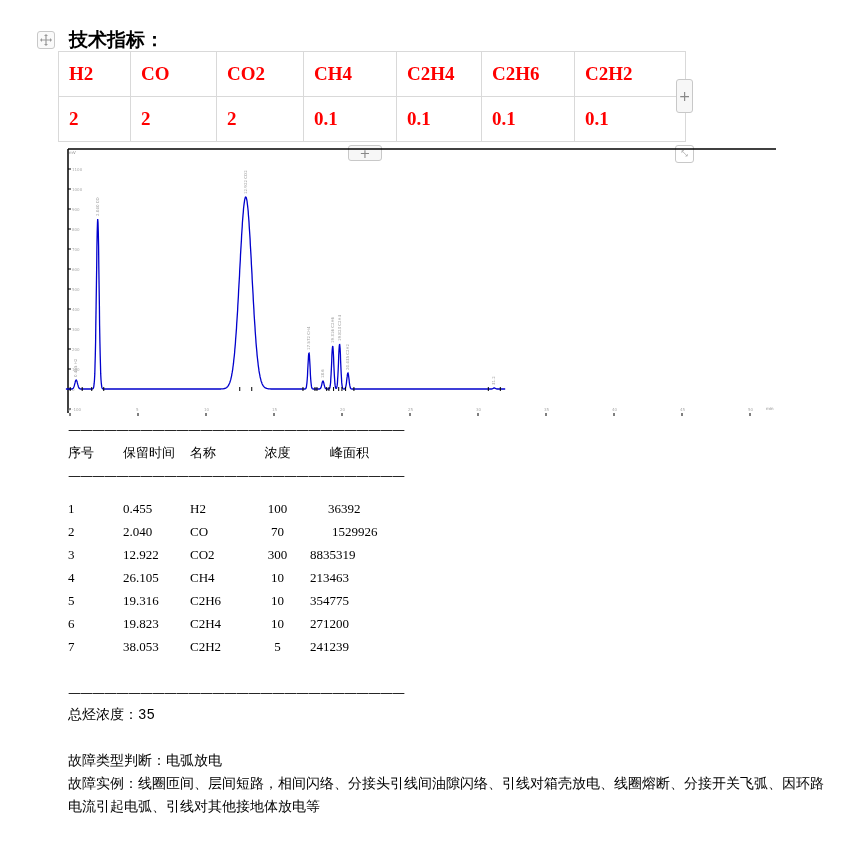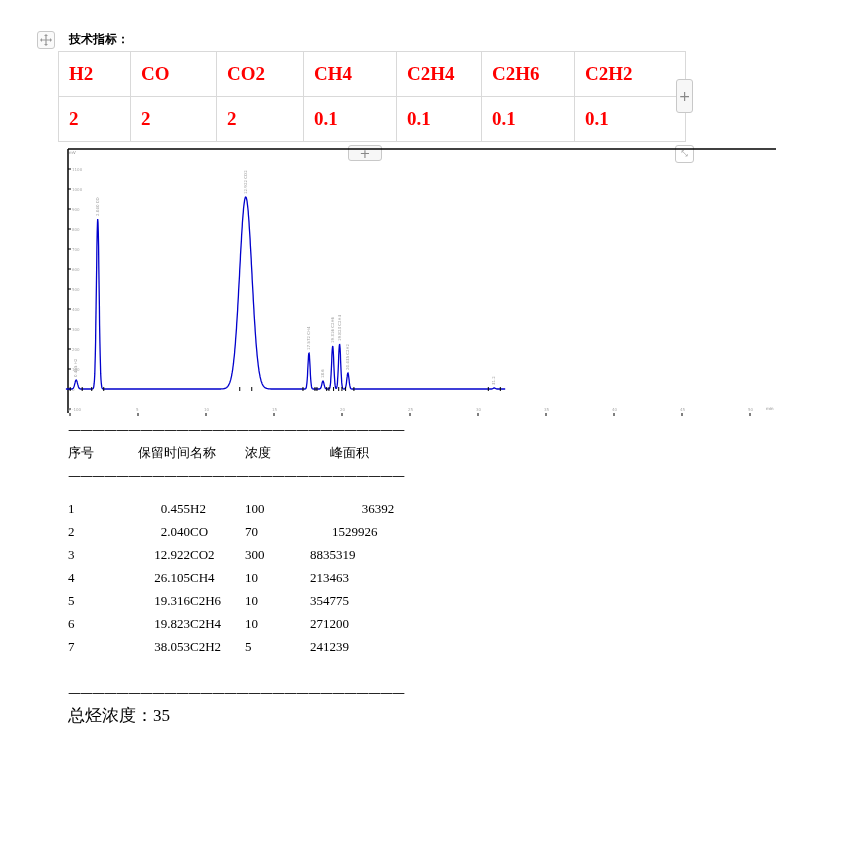--- a/index.html
+++ b/index.html
@@ -1,40 +1,40 @@
 <!DOCTYPE html>
 <html><head>
 <meta charset="utf-8">
 <style>
   html, body { margin: 0; padding: 0; background: #ffffff; }
   body { width: 848px; height: 842px; position: relative; overflow: hidden; font-family: "DejaVu Sans", sans-serif; color: #000; }
 
   .move-handle { position: absolute; left: 37px; top: 31px; width: 18px; height: 18px; border: 1px solid #c8c8c8; border-radius: 3px; background: #fafafa; box-sizing: border-box; display: flex; align-items: center; justify-content: center; }
   .move-handle svg { width: 12px; height: 12px; }
 
-  .section-title { position: absolute; left: 69px; top: 29px; font-family: "DejaVu Serif", serif; font-weight: bold; font-size: 12px; line-height: 20px; }
+  .section-title { position: absolute; left: 69px; top: 29px; font-family: "DejaVu Serif", serif; font-weight: bold; font-size: 19px; line-height: 20px; }
 
   table.spec { position: absolute; left: 58px; top: 51px; border-collapse: collapse; }
   table.spec td { border: 1px solid #d9d9d9; height: 45px; padding: 0 0 0 10px; font-family: "Liberation Serif", "DejaVu Serif", serif; font-weight: bold; font-size: 19px; color: #ff0000; box-sizing: border-box; vertical-align: middle; }
   table.spec td.dark-left { border-left: 1.5px solid #000; }
 
   .add-col-btn { position: absolute; left: 676px; top: 79px; width: 17px; height: 34px; border: 1px solid #c8c8c8; border-radius: 3px; background: #f7f7f7; box-sizing: border-box; font-size: 14px; color: #888; display: flex; align-items: center; justify-content: center; }
   .add-row-btn { position: absolute; left: 348px; top: 145px; width: 34px; height: 16px; border: 1px solid #c8c8c8; border-radius: 3px; background: #f7f7f7; box-sizing: border-box; font-size: 13px; color: #888; display: flex; align-items: center; justify-content: center; }
   .resize-btn { position: absolute; left: 675px; top: 145px; width: 19px; height: 18px; border: 1px solid #c8c8c8; border-radius: 3px; background: #fff; box-sizing: border-box; font-size: 8px; color: #888; display: flex; align-items: center; justify-content: center; }
 
   .chart-wrap { position: absolute; left: 60px; top: 145px; width: 716px; height: 275px; }
   .chart-wrap svg { display: block; }
 
   .report { position: absolute; left: 68px; top: 418px; font-family: "DejaVu Sans Mono", monospace; font-size: 13px; line-height: 23px; color: #000; }
   .dash { letter-spacing: -1px; white-space: nowrap; height: 23px; font-family: "DejaVu Sans", sans-serif; }
   .row { display: flex; height: 23px; white-space: nowrap; font-family: Liberation Serif, serif; }
-  .c1 { width: 55px; } .c2 { width: 67px; text-align: right; } .c3 { width: 55px; } .c4 { width: 65px; } .c5 { width: 100px; }
+  .c1 { width: 55px; } .c2 { width: 67px; } .c3 { width: 55px; } .c4 { width: 65px; text-align: center; } .c5 { width: 100px; }
   .hdr .c5 { padding-left: 20px; }
   .gap { height: 10px; }
-  .para { font-family: Liberation Serif, serif; font-size: 17px; line-height: 23px; }
+  .para { font-family: Liberation Mono, monospace; font-size: 14px; line-height: 23px; }
   .para.wide { width: 760px; }
 </style>
 </head>
 <body>
 
 <div class="move-handle">
   <svg viewBox="0 0 12 12">
       <path d="M6 0 L8 2 H6.6 V5.4 H10 V4 L12 6 L10 8 V6.6 H6.6 V10 H8 L6 12 L4 10 H5.4 V6.6 H2 V8 L0 6 L2 4 V5.4 H5.4 V2 H4 Z" fill="#999"></path>
     </svg>
 </div>
@@ -168,21 +168,21 @@
     <span class="c5">峰面积</span>
   </div>
   <div class="dash">————————————————————————————</div>
   <div class="gap"></div>
   <div id="report-rows">
       <div class="row">
         <span class="c1">1</span>
         <span class="c2">0.455</span>
         <span class="c3">H2</span>
         <span class="c4">100</span>
-        <span class="c5" style="padding-left: 18px; text-align: center;">36392</span>
+        <span class="c5" style="padding-left: 18px;">36392</span>
       </div>
       <div class="row">
         <span class="c1">2</span>
         <span class="c2">2.040</span>
         <span class="c3">CO</span>
         <span class="c4">70</span>
         <span class="c5" style="padding-left: 6px; margin-left: 16px;">1529926</span>
       </div>
       <div class="row">
         <span class="c1">3</span>
@@ -217,13 +217,15 @@
         <span class="c2">38.053</span>
         <span class="c3">C2H2</span>
         <span class="c4">5</span>
         <span class="c5">241239</span>
       </div>
     </div>
   <div class="gap" style="height:23px"></div>
   <div class="dash">————————————————————————————</div>
   <div class="para">总烃浓度：35</div>
   <div class="gap" style="height:23px"></div>
+  <div class="para">故障类型判断：电弧放电</div>
+  <div class="para wide">故障实例：线圈匝间、层间短路，相间闪络、分接头引线间油隙闪络、引线对箱壳放电、线圈熔断、分接开关飞弧、因环路电流引起电弧、引线对其他接地体放电等</div>
 </div>
 
 </body></html>

